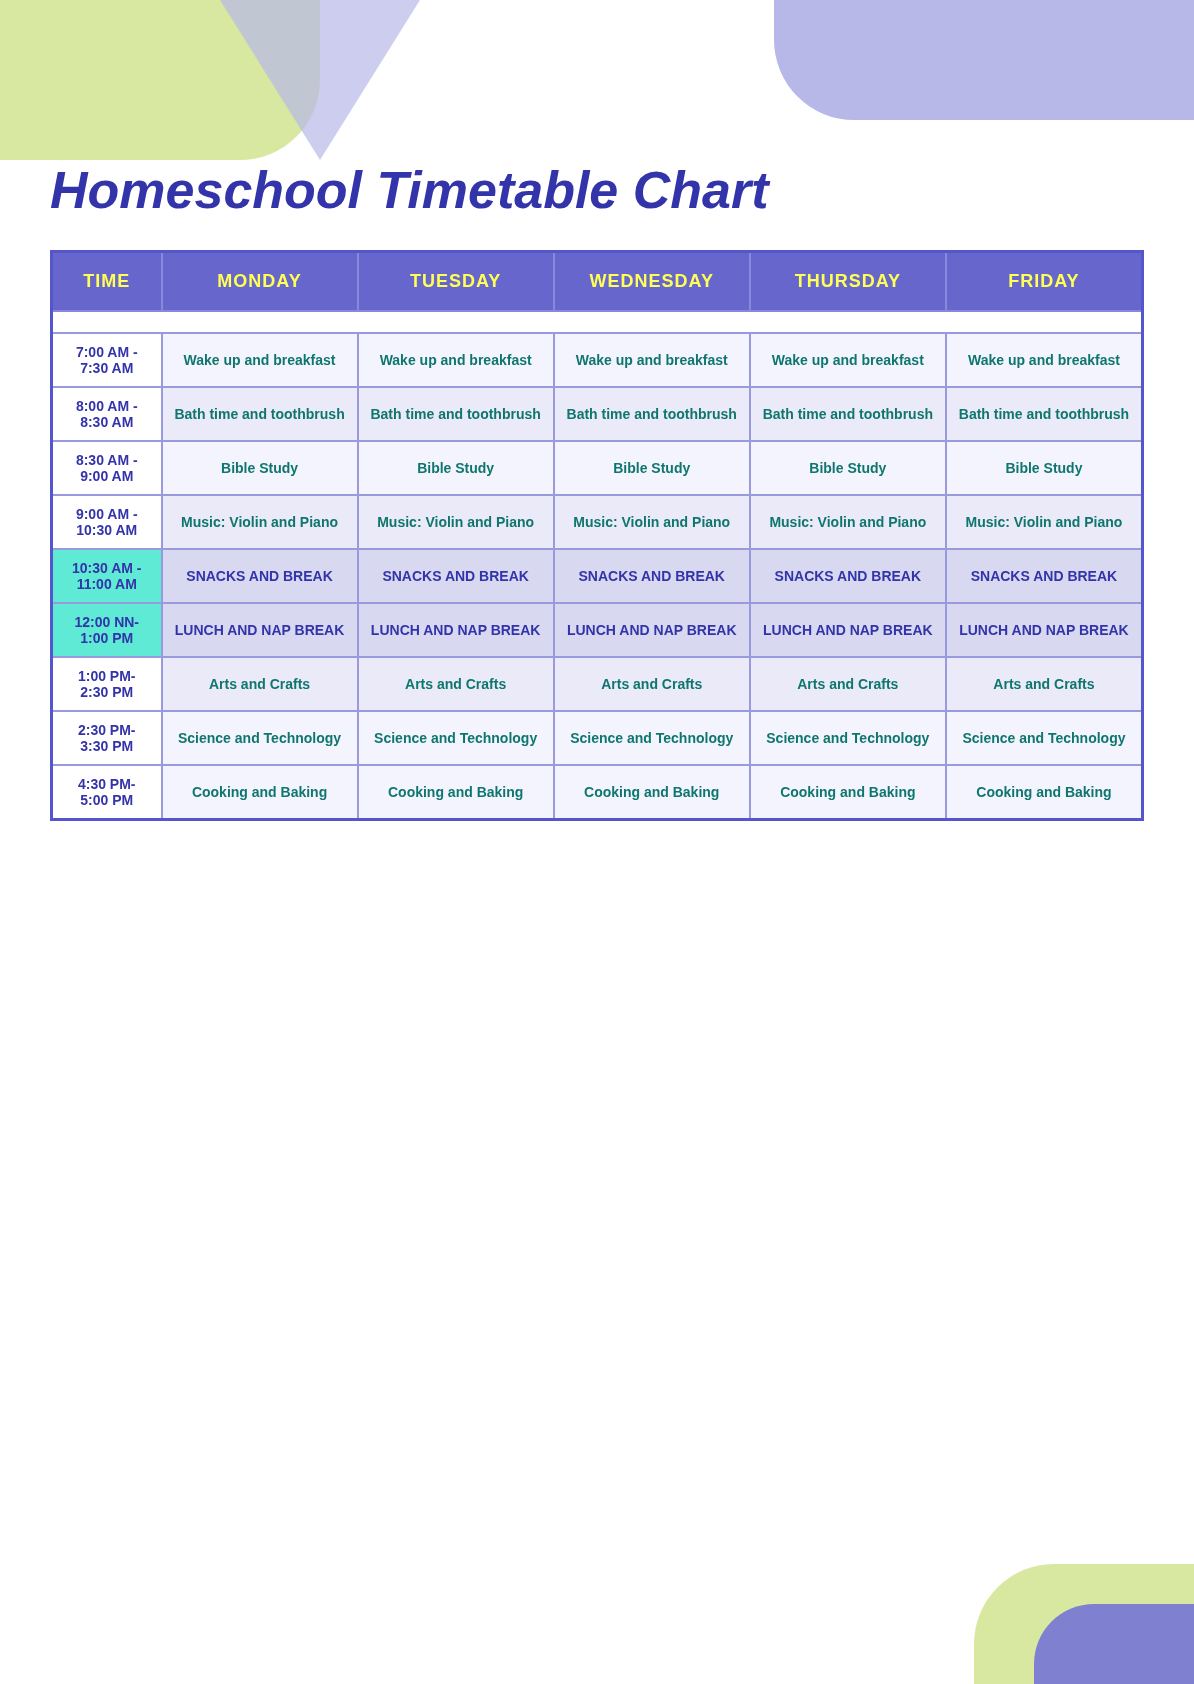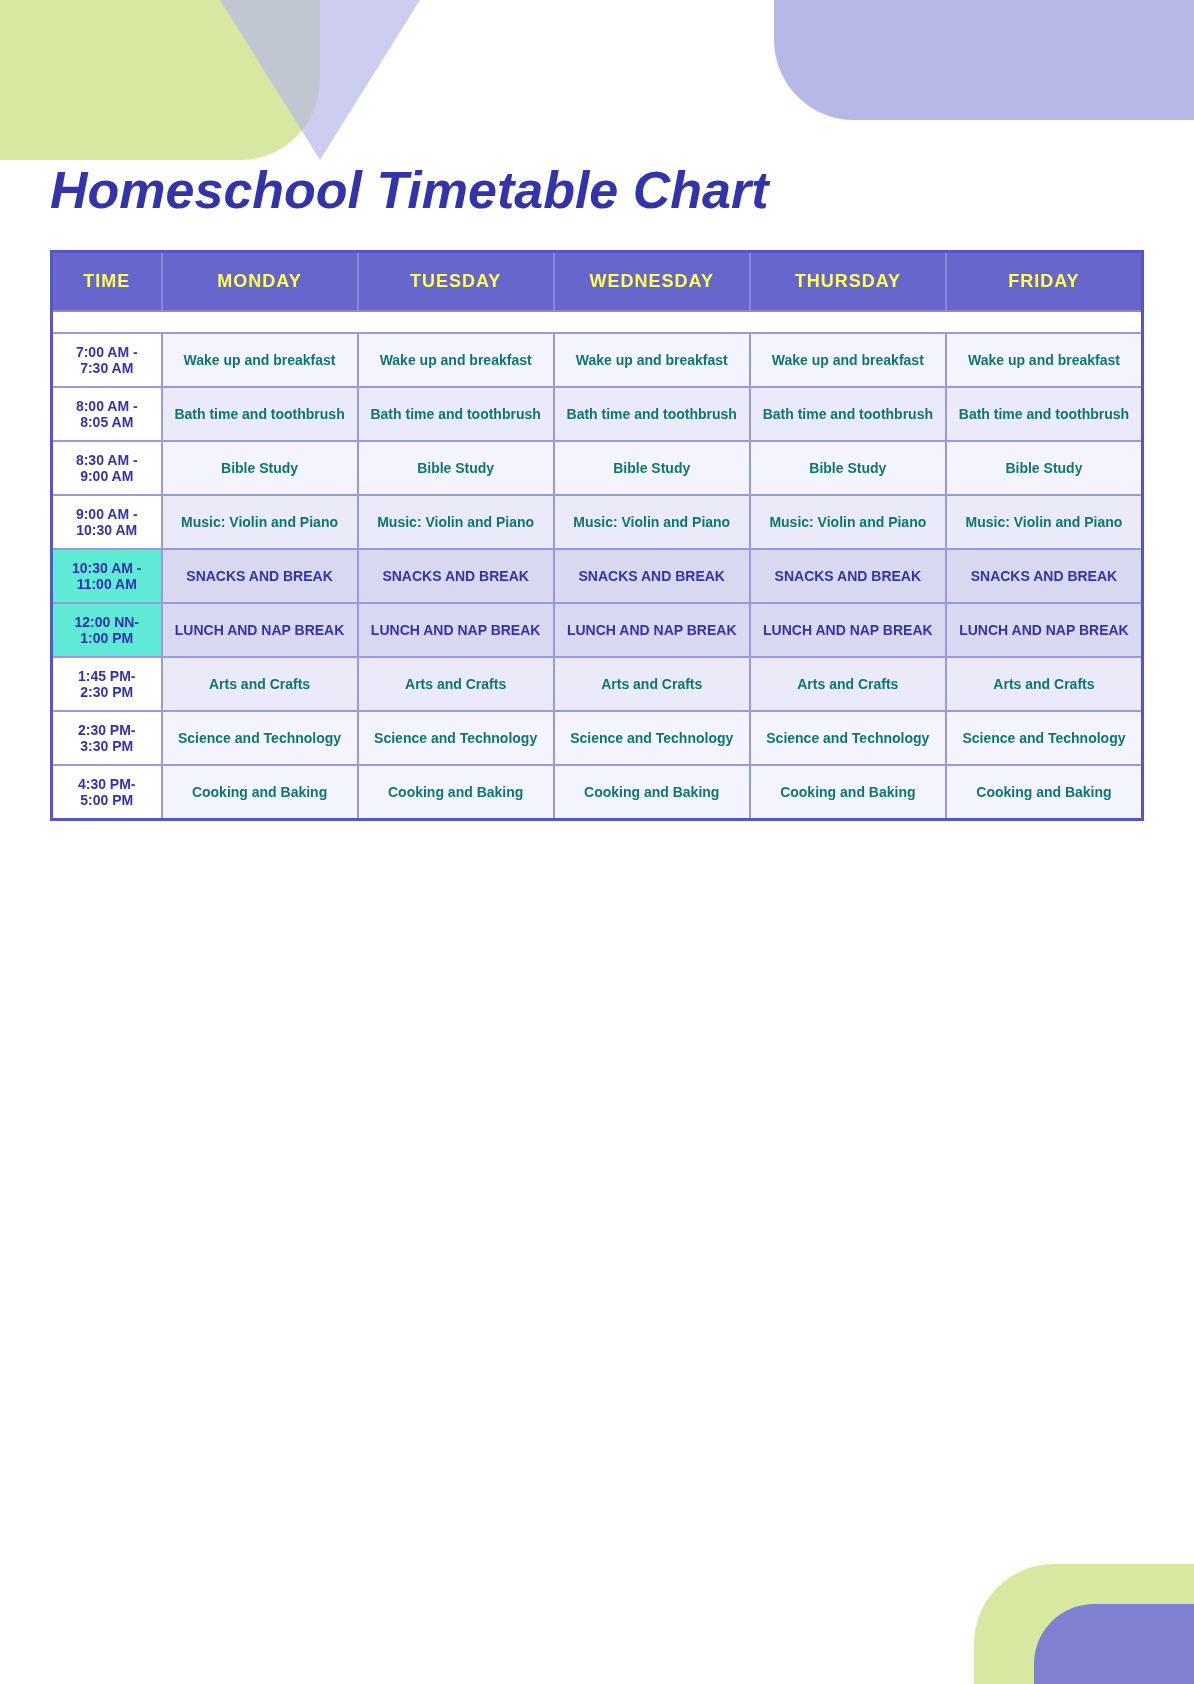--- a/index.html
+++ b/index.html
@@ -193,21 +193,21 @@
           <td class="time-cell" style="white-space: pre-line; margin-top: 16px;">7:00 AM -
 7:30 AM</td>
           <td class="activity-cell" style="background-color: rgb(244, 244, 255);">Wake up and breakfast</td>
           <td class="activity-cell" style="background-color: rgb(244, 244, 255);">Wake up and breakfast</td>
           <td class="activity-cell" style="background-color: rgb(244, 244, 255);">Wake up and breakfast</td>
           <td class="activity-cell" style="background-color: rgb(244, 244, 255);">Wake up and breakfast</td>
           <td class="activity-cell" style="background-color: rgb(244, 244, 255);">Wake up and breakfast</td>
         </tr>
         <tr>
           <td class="time-cell" style="white-space: pre-line;">8:00 AM -
-8:05 AM</td>
+8:30 AM</td>
           <td class="activity-cell" style="background-color: rgb(234, 234, 248);">Bath time and toothbrush</td>
           <td class="activity-cell" style="background-color: rgb(234, 234, 248);">Bath time and toothbrush</td>
           <td class="activity-cell" style="background-color: rgb(234, 234, 248);">Bath time and toothbrush</td>
           <td class="activity-cell" style="background-color: rgb(234, 234, 248);">Bath time and toothbrush</td>
           <td class="activity-cell" style="background-color: rgb(234, 234, 248);">Bath time and toothbrush</td>
         </tr>
         <tr>
           <td class="time-cell" style="white-space: pre-line;">8:30 AM -
 9:00 AM</td>
           <td class="activity-cell" style="background-color: rgb(244, 244, 255);">Bible Study</td>
@@ -237,21 +237,21 @@
         <tr class="break-row">
           <td class="time-cell" style="white-space: pre-line;">12:00 NN-
 1:00 PM</td>
           <td class="activity-cell break-cell">LUNCH AND NAP BREAK</td>
           <td class="activity-cell break-cell">LUNCH AND NAP BREAK</td>
           <td class="activity-cell break-cell">LUNCH AND NAP BREAK</td>
           <td class="activity-cell break-cell">LUNCH AND NAP BREAK</td>
           <td class="activity-cell break-cell">LUNCH AND NAP BREAK</td>
         </tr>
         <tr>
-          <td class="time-cell" style="white-space: pre-line;">1:45 PM-
+          <td class="time-cell" style="white-space: pre-line;">1:00 PM-
 2:30 PM</td>
           <td class="activity-cell" style="background-color: rgb(234, 234, 248);">Arts and Crafts</td>
           <td class="activity-cell" style="background-color: rgb(234, 234, 248);">Arts and Crafts</td>
           <td class="activity-cell" style="background-color: rgb(234, 234, 248);">Arts and Crafts</td>
           <td class="activity-cell" style="background-color: rgb(234, 234, 248);">Arts and Crafts</td>
           <td class="activity-cell" style="background-color: rgb(234, 234, 248);">Arts and Crafts</td>
         </tr>
         <tr>
           <td class="time-cell" style="white-space: pre-line;">2:30 PM-
 3:30 PM</td>

